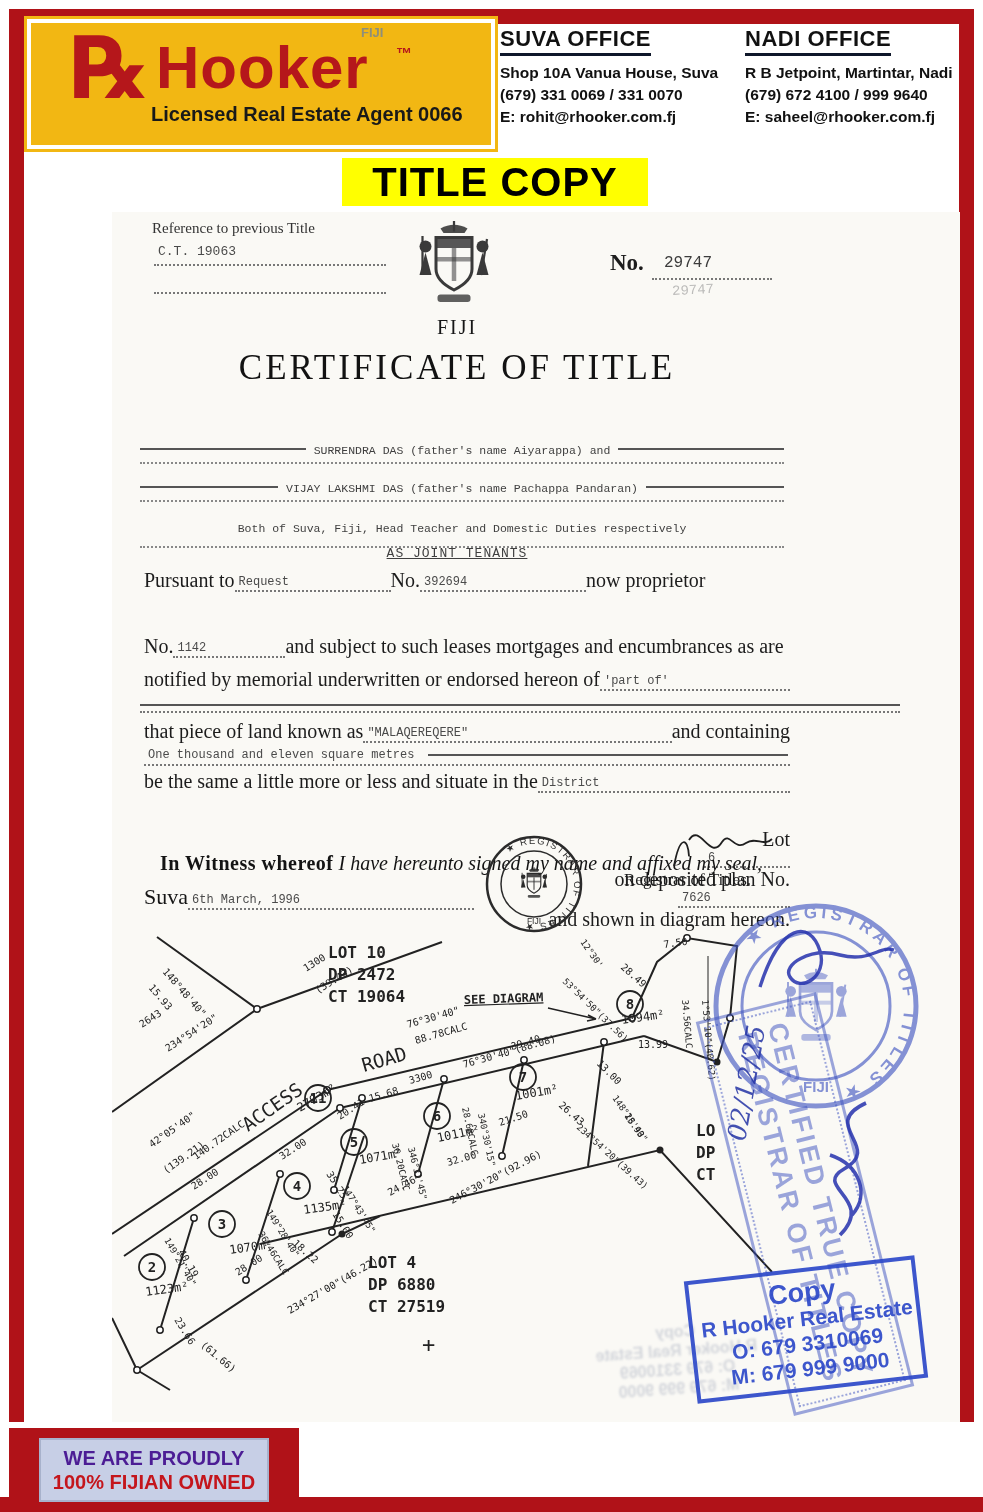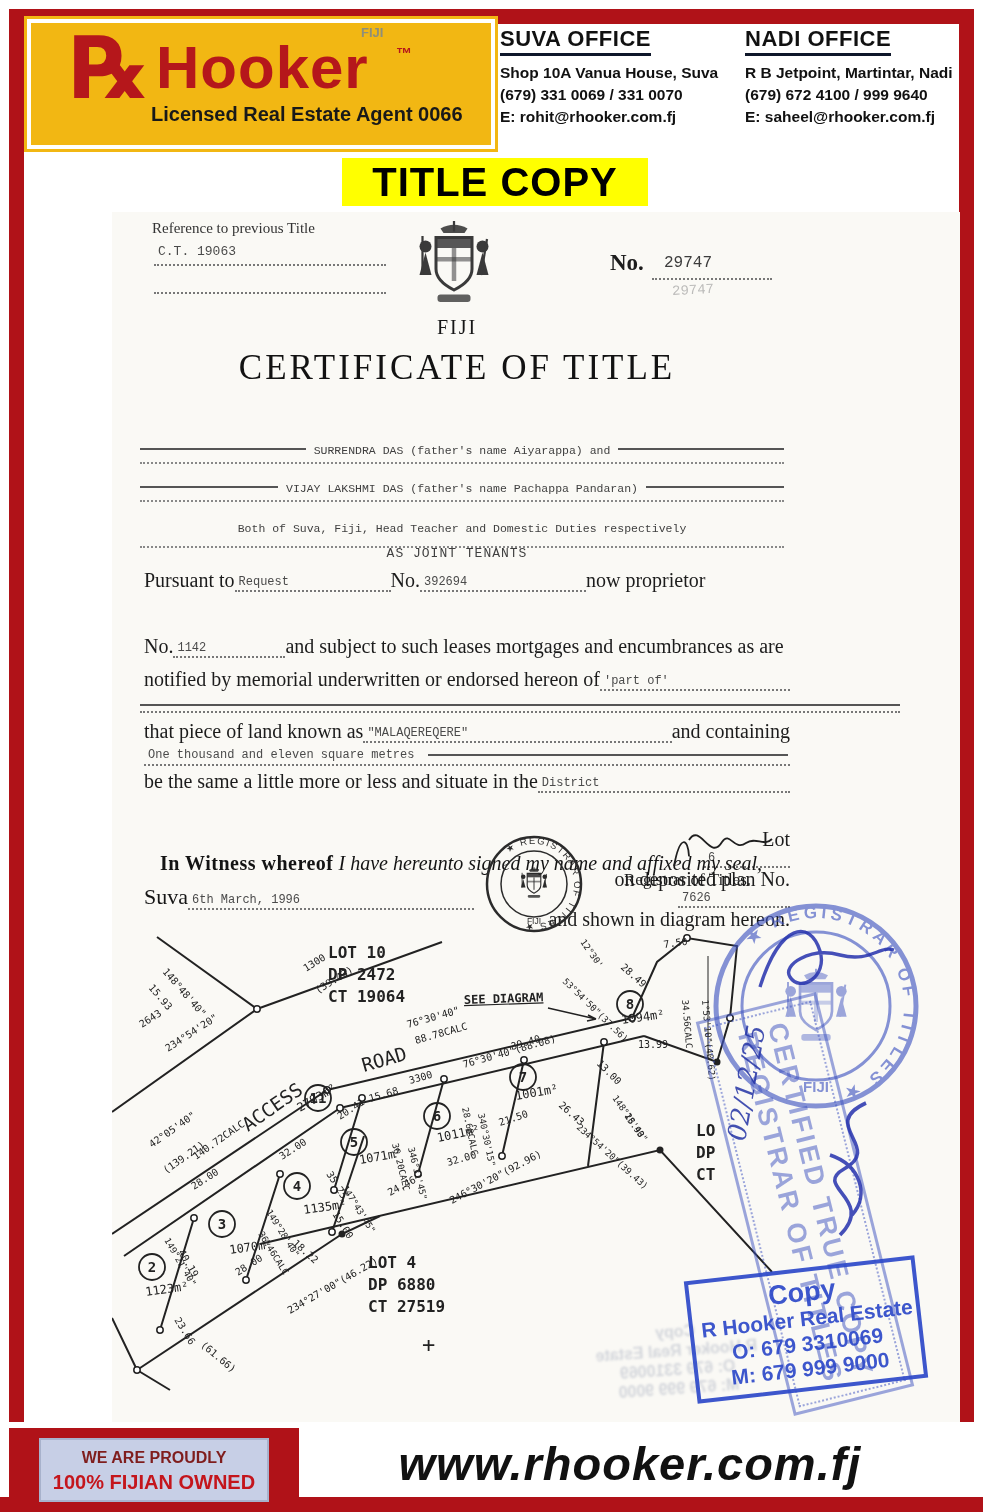--- a/index.html
+++ b/index.html
@@ -132,21 +132,21 @@
     <div class="nrow mono" style="top:270px;">
       <span class="flank"></span>
         <span class="ntext">VIJAY LAKSHMI DAS (father's name Pachappa Pandaran)</span>
         <span class="flank"></span>
     </div>
     <div class="nrow mono" style="top:304px;flex-direction:column;">
       <span class="flank"></span>
         <span class="ntext">Both of Suva, Fiji, Head Teacher and Domestic Duties respectively</span>
         <span class="flank"></span>
     </div>
-    <div class="abs mono" style="left:0;top:334px;width:690px;text-align:center;font-size:13px;color:#3f3f3f;letter-spacing:1px;">AS JOINT TENANTS</div>
+    <div class="abs mono" style="left:0;top:334px;width:690px;text-align:center;font-size:13px;color:#3f3f3f;text-decoration:underline;letter-spacing:1px;">AS JOINT TENANTS</div>
 
     <div class="row serif-row" style="left:32px;top:357px;width:646px;">
       <span>Pursuant to</span>
       <span class="fill" style="width:148px;">Request</span>
       <span>No.</span>
       <span class="fill" style="width:158px;">392694</span>
       <span>now proprietor</span>
     </div>
     <div class="row serif-row" style="left:32px;top:423px;width:646px;">
       <span>No.</span>
@@ -388,18 +388,17 @@
     <div>Copy</div>
     <div>R Hooker Real Estate</div>
     <div>O: 679 3310069</div>
     <div>M: 679 999 9000</div>
   </div>
 
   <div class="abs" style="left:0;top:1422px;width:983px;height:78px;background:#fff;z-index:6;"></div>
   <div class="abs" style="left:0;top:1497px;width:983px;height:15px;background:#b01218;z-index:7;"></div>
   <div class="abs" style="left:9px;top:1428px;width:290px;height:84px;background:#b01218;z-index:8;display:flex;align-items:center;justify-content:center;">
     <div style="background:#c7cfe6;border:2px solid #a8b2cc;padding:6px 12px;text-align:center;">
-      <div style="font-size:16px;font-weight:900;color:#7f1d1d;line-height:24px;">WE ARE PROUDLY</div>
+      <div style="font-size:20px;font-weight:900;color:#4c1d95;line-height:24px;">WE ARE PROUDLY</div>
       <div style="font-size:20px;font-weight:900;color:#c4151c;line-height:24px;">100% FIJIAN OWNED</div>
     </div>
   </div>
-  <div class="abs" style="left:310px;top:1436px;width:640px;text-align:center;font-size:47px;font-weight:900;font-style:italic;color:#111;z-index:8;letter-spacing:1px;">www.rhooker.com.fj</div>
 </div>
 
 </body></html>

